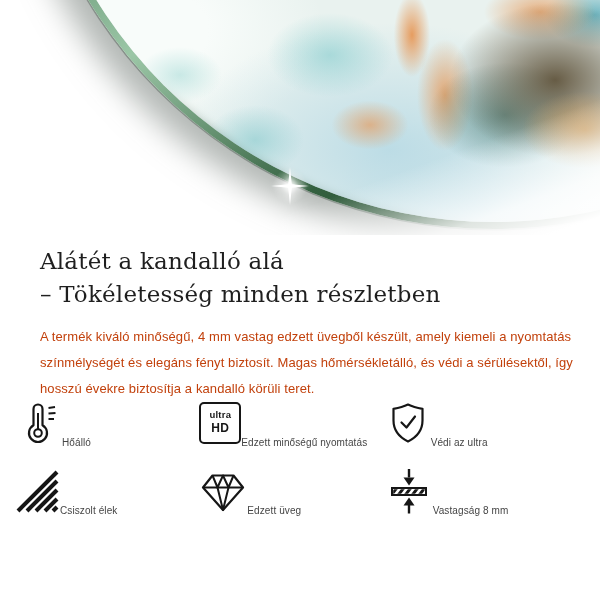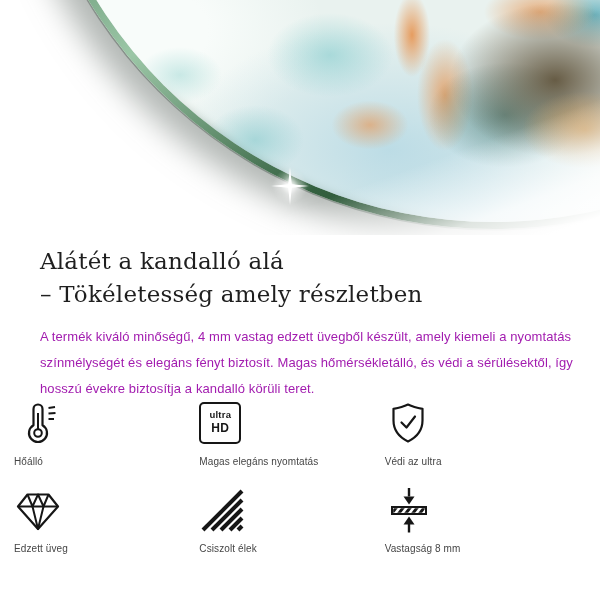--- a/index.html
+++ b/index.html
@@ -56,29 +56,29 @@
   
   .content { position:absolute; left:40px; top:235px; width:540px; }
   .title {
     margin:10px 0 0 0;
     font-family:"DejaVu Serif","Liberation Serif",serif;
     font-weight:400; font-size:23px; line-height:33px; color:#1f1f1f; letter-spacing:0.2px;
   }
   .title span { display:block; }
   .desc {
     margin:13px 0 0 0; width:540px;
-    font-size:13px; line-height:26px; color:#a21caf; letter-spacing:0.1px;
+    font-size:13px; line-height:26px; color:#c2410c; letter-spacing:0.1px;
   }
 
   
   .features {
     position:absolute; left:14px; top:398px; width:556px;
     display:grid; grid-template-columns:1fr 1fr 1fr; row-gap:18px;
   }
-  .feat { display:flex; flex-direction:column; align-items:flex-start; }
+  .feat { display:flex; flex-direction:row; align-items:flex-end; }
   .feat-icon { height:50px; display:flex; align-items:center; justify-content:center; }
   .feat-label { margin-top:8px; font-size:10px; color:#454545; letter-spacing:0.1px; }
 
   .uhd-box {
     width:38px; height:38px; border:2.5px solid #161616; border-radius:5px;
     display:flex; flex-direction:column; align-items:center; justify-content:center;
     color:#161616; background:#ffffff;
   }
   .uhd-ultra { font-size:9.5px; font-weight:600; line-height:10px; letter-spacing:0.2px; }
   .uhd-hd { font-size:12px; font-weight:700; line-height:16px; letter-spacing:0.3px; }
@@ -98,21 +98,21 @@
     <div class="glint">
       <svg width="40" height="40" viewBox="0 0 40 40">
         <path d="M20 1 L21.8 18.2 L39 20 L21.8 21.8 L20 39 L18.2 21.8 L1 20 L18.2 18.2 Z" fill="#ffffff"></path>
       </svg>
     </div>
   </div>
 
   <div class="content">
     <h1 class="title">
       <span>Alátét a kandalló alá</span>
-      <span>– Tökéletesség amely részletben</span>
+      <span>– Tökéletesség minden részletben</span>
     </h1>
     <p class="desc">A termék kiváló minőségű, 4 mm vastag edzett üvegből készült, amely kiemeli a nyomtatás színmélységét és elegáns fényt biztosít. Magas hőmérsékletálló, és védi a sérülésektől, így hosszú évekre biztosítja a kandalló körüli teret.</p>
   </div>
 
   <div class="features">
 
     <div class="feat">
       <div class="feat-icon">
         <svg width="48" height="48" viewBox="0 0 48 48" fill="none" stroke="#161616">
           <path d="M19.5 26.2 V10 A4.5 4.5 0 0 1 28.5 10 V26.2 A9 9 0 1 1 19.5 26.2 Z" stroke-width="2.2" stroke-linejoin="round"></path>
@@ -126,56 +126,56 @@
       <div class="feat-label">Hőálló</div>
     </div>
 
     <div class="feat">
       <div class="feat-icon">
         <div class="uhd-box">
           <span class="uhd-ultra">ultra</span>
           <span class="uhd-hd">HD</span>
         </div>
       </div>
-      <div class="feat-label">Magas elegáns nyomtatás</div>
+      <div class="feat-label">Edzett minőségű nyomtatás</div>
     </div>
 
     <div class="feat">
       <div class="feat-icon">
         <svg width="46" height="46" viewBox="0 0 46 46" fill="none" stroke="#161616" stroke-width="2.2" stroke-linecap="round" stroke-linejoin="round">
           <path d="M23 4.5 C27 6.5 31.5 7.8 37.5 8.8 V20.5 C37.5 30.5 32 37 23 41.5 C14 37 8.5 30.5 8.5 20.5 V8.8 C14.5 7.8 19 6.5 23 4.5 Z"></path>
           <path d="M16.5 22.5 L21.5 27.5 L30 16.5"></path>
         </svg>
       </div>
       <div class="feat-label">Védi az ultra</div>
-    </div>
-
-    <div class="feat">
-      <div class="feat-icon">
-        <svg width="48" height="46" viewBox="0 0 48 46" fill="none" stroke="#161616" stroke-width="2.2" stroke-linejoin="round">
-          <path d="M13.5 7.5 H34.5 L44 19.5 L24 42 L4 19.5 Z"></path>
-          <path d="M4 19.5 H44" stroke-width="2"></path>
-          <path d="M13.5 7.5 L18.5 19.5 L24 7.5 L29.5 19.5 L34.5 7.5" stroke-width="2"></path>
-          <path d="M18.5 19.5 L24 42 L29.5 19.5" stroke-width="2"></path>
-        </svg>
-      </div>
-      <div class="feat-label">Edzett üveg</div>
     </div>
 
     <div class="feat">
       <div class="feat-icon">
         <svg width="46" height="46" viewBox="0 0 46 46" stroke="#161616" stroke-width="4">
           <line x1="4" y1="43" x2="43" y2="4"></line>
           <line x1="13" y1="43" x2="43" y2="13"></line>
           <line x1="22" y1="43" x2="43" y2="22"></line>
           <line x1="31" y1="43" x2="43" y2="31"></line>
           <line x1="39" y1="43" x2="43" y2="39"></line>
         </svg>
       </div>
       <div class="feat-label">Csiszolt élek</div>
+    </div>
+
+    <div class="feat">
+      <div class="feat-icon">
+        <svg width="48" height="46" viewBox="0 0 48 46" fill="none" stroke="#161616" stroke-width="2.2" stroke-linejoin="round">
+          <path d="M13.5 7.5 H34.5 L44 19.5 L24 42 L4 19.5 Z"></path>
+          <path d="M4 19.5 H44" stroke-width="2"></path>
+          <path d="M13.5 7.5 L18.5 19.5 L24 7.5 L29.5 19.5 L34.5 7.5" stroke-width="2"></path>
+          <path d="M18.5 19.5 L24 42 L29.5 19.5" stroke-width="2"></path>
+        </svg>
+      </div>
+      <div class="feat-label">Edzett üveg</div>
     </div>
 
     <div class="feat">
       <div class="feat-icon">
         <svg width="48" height="48" viewBox="0 0 48 48">
           <g fill="#161616">
             <rect x="22.8" y="2" width="2.4" height="8.5"></rect>
             <path d="M18.5 10.5 H29.5 L24 18.5 Z"></path>
             <rect x="22.8" y="38" width="2.4" height="8.5"></rect>
             <path d="M18.5 38.5 H29.5 L24 30.5 Z"></path>

